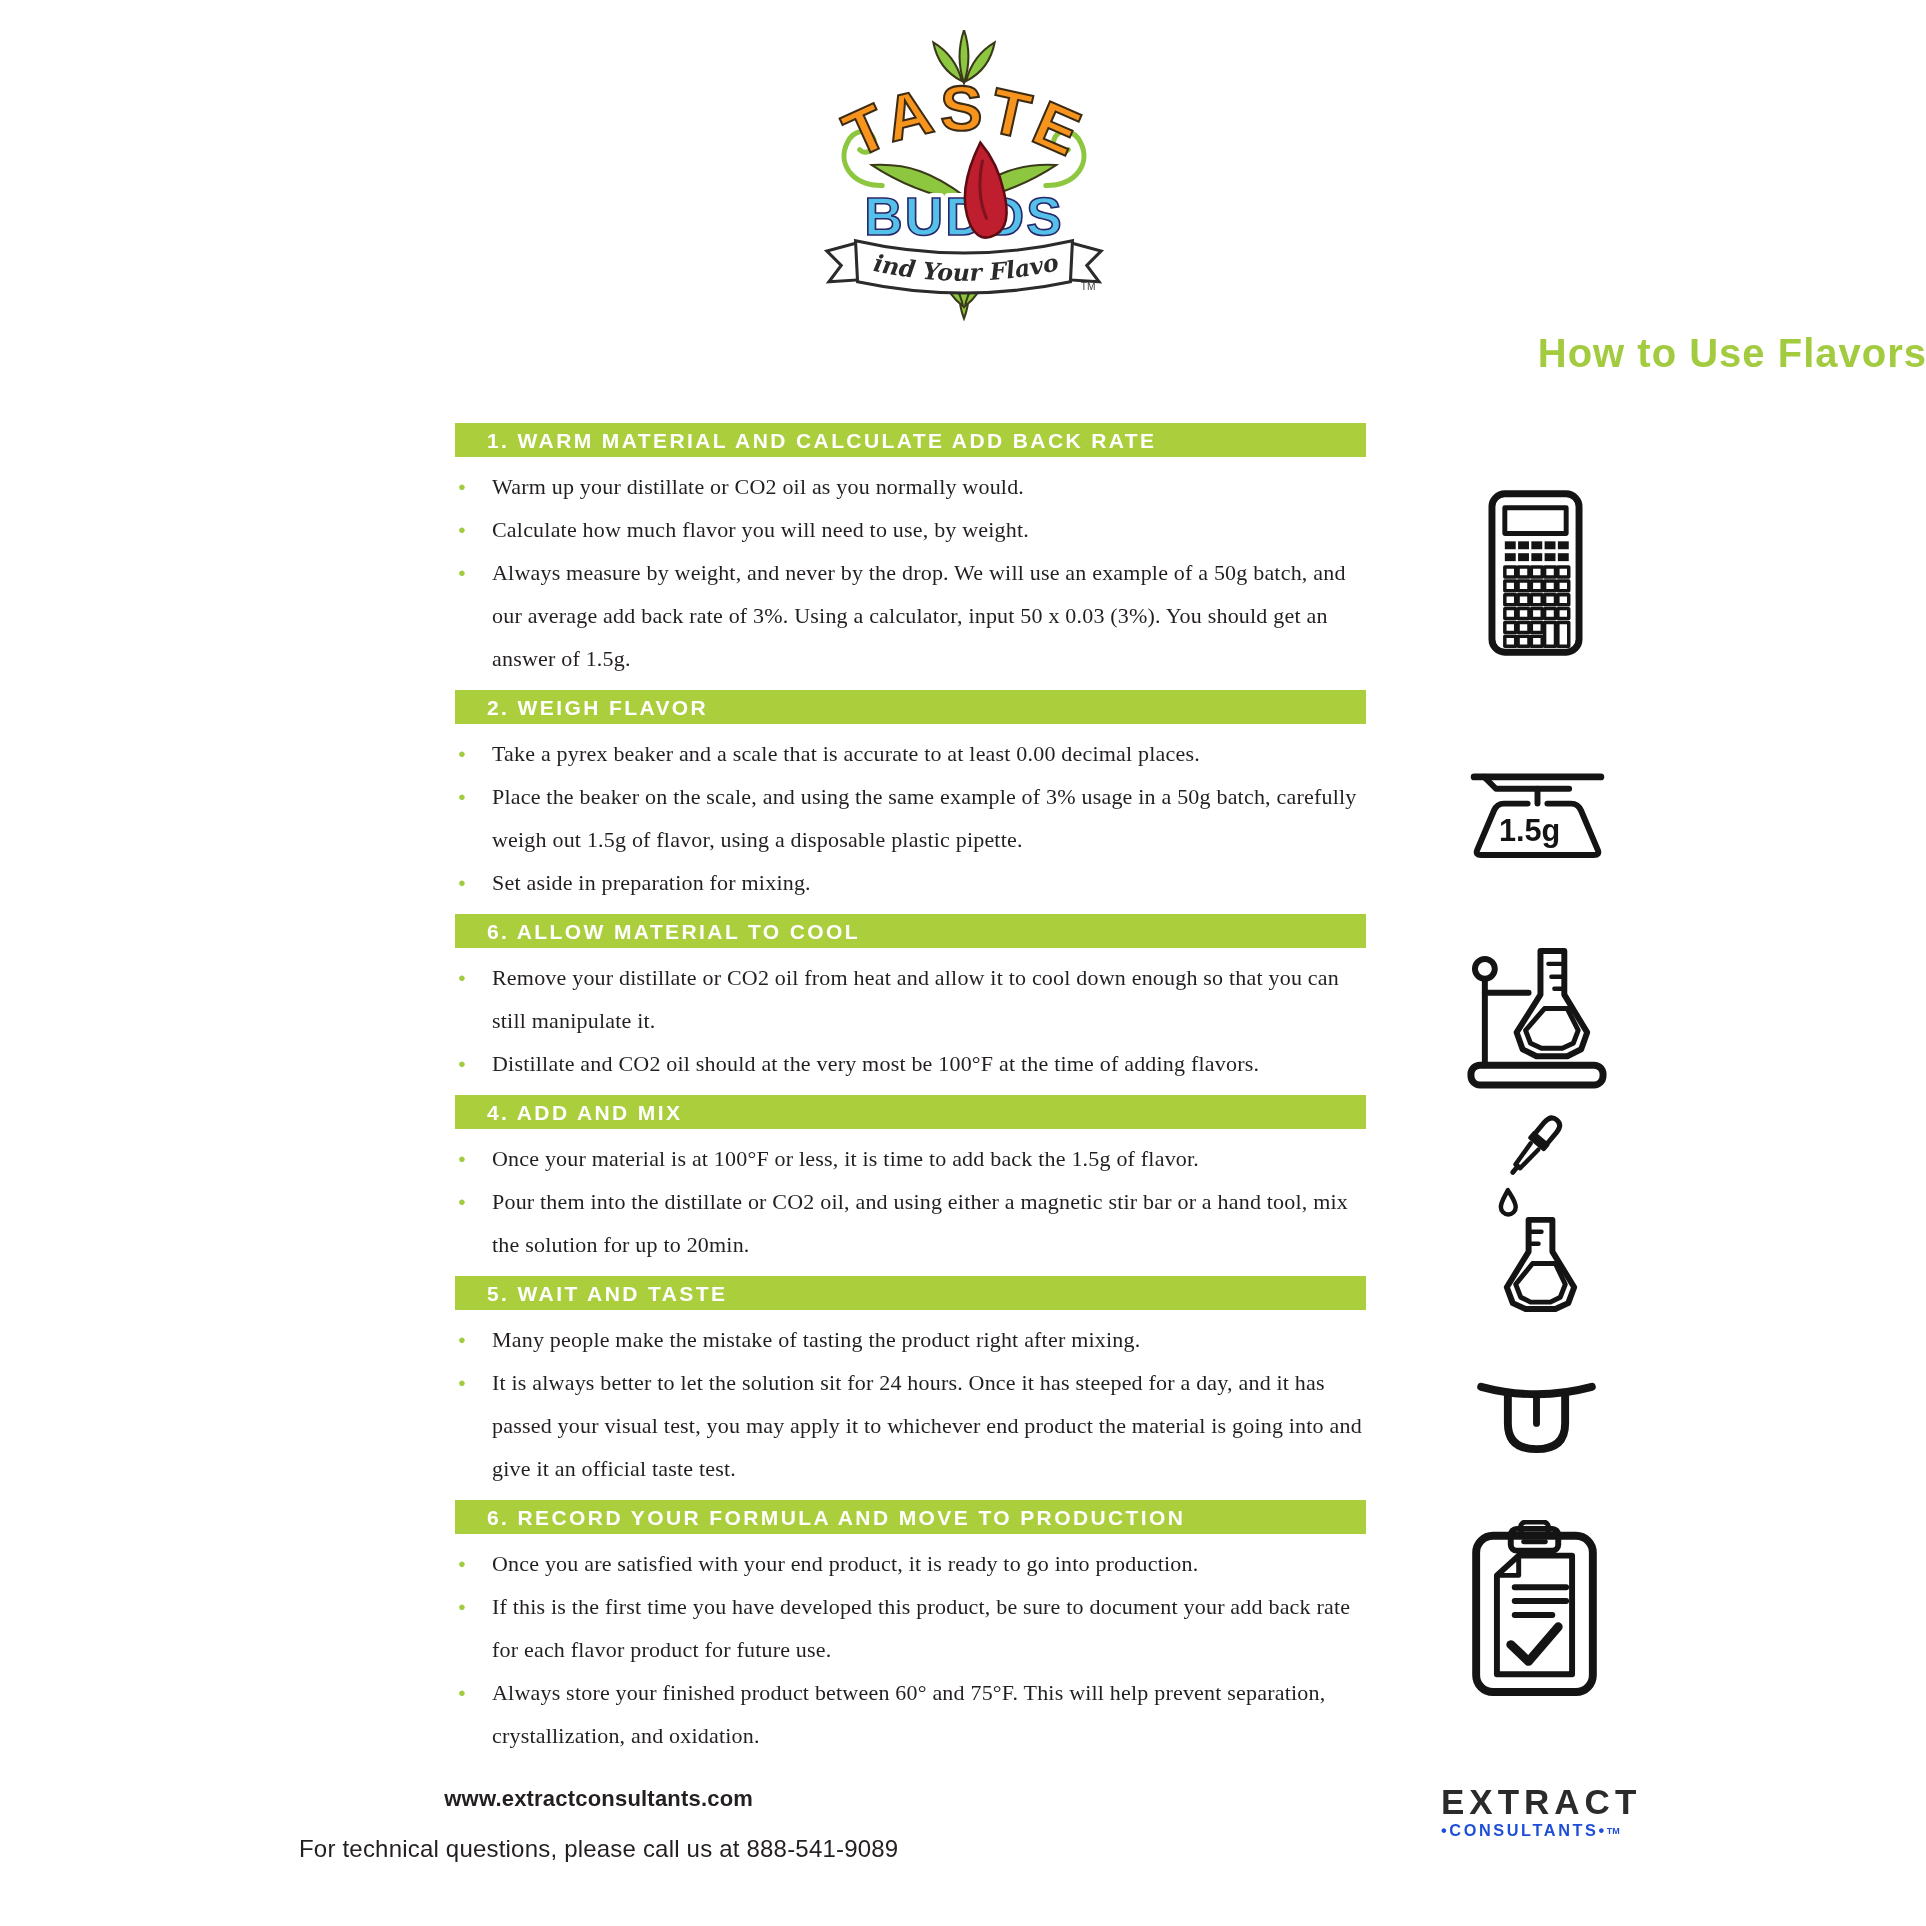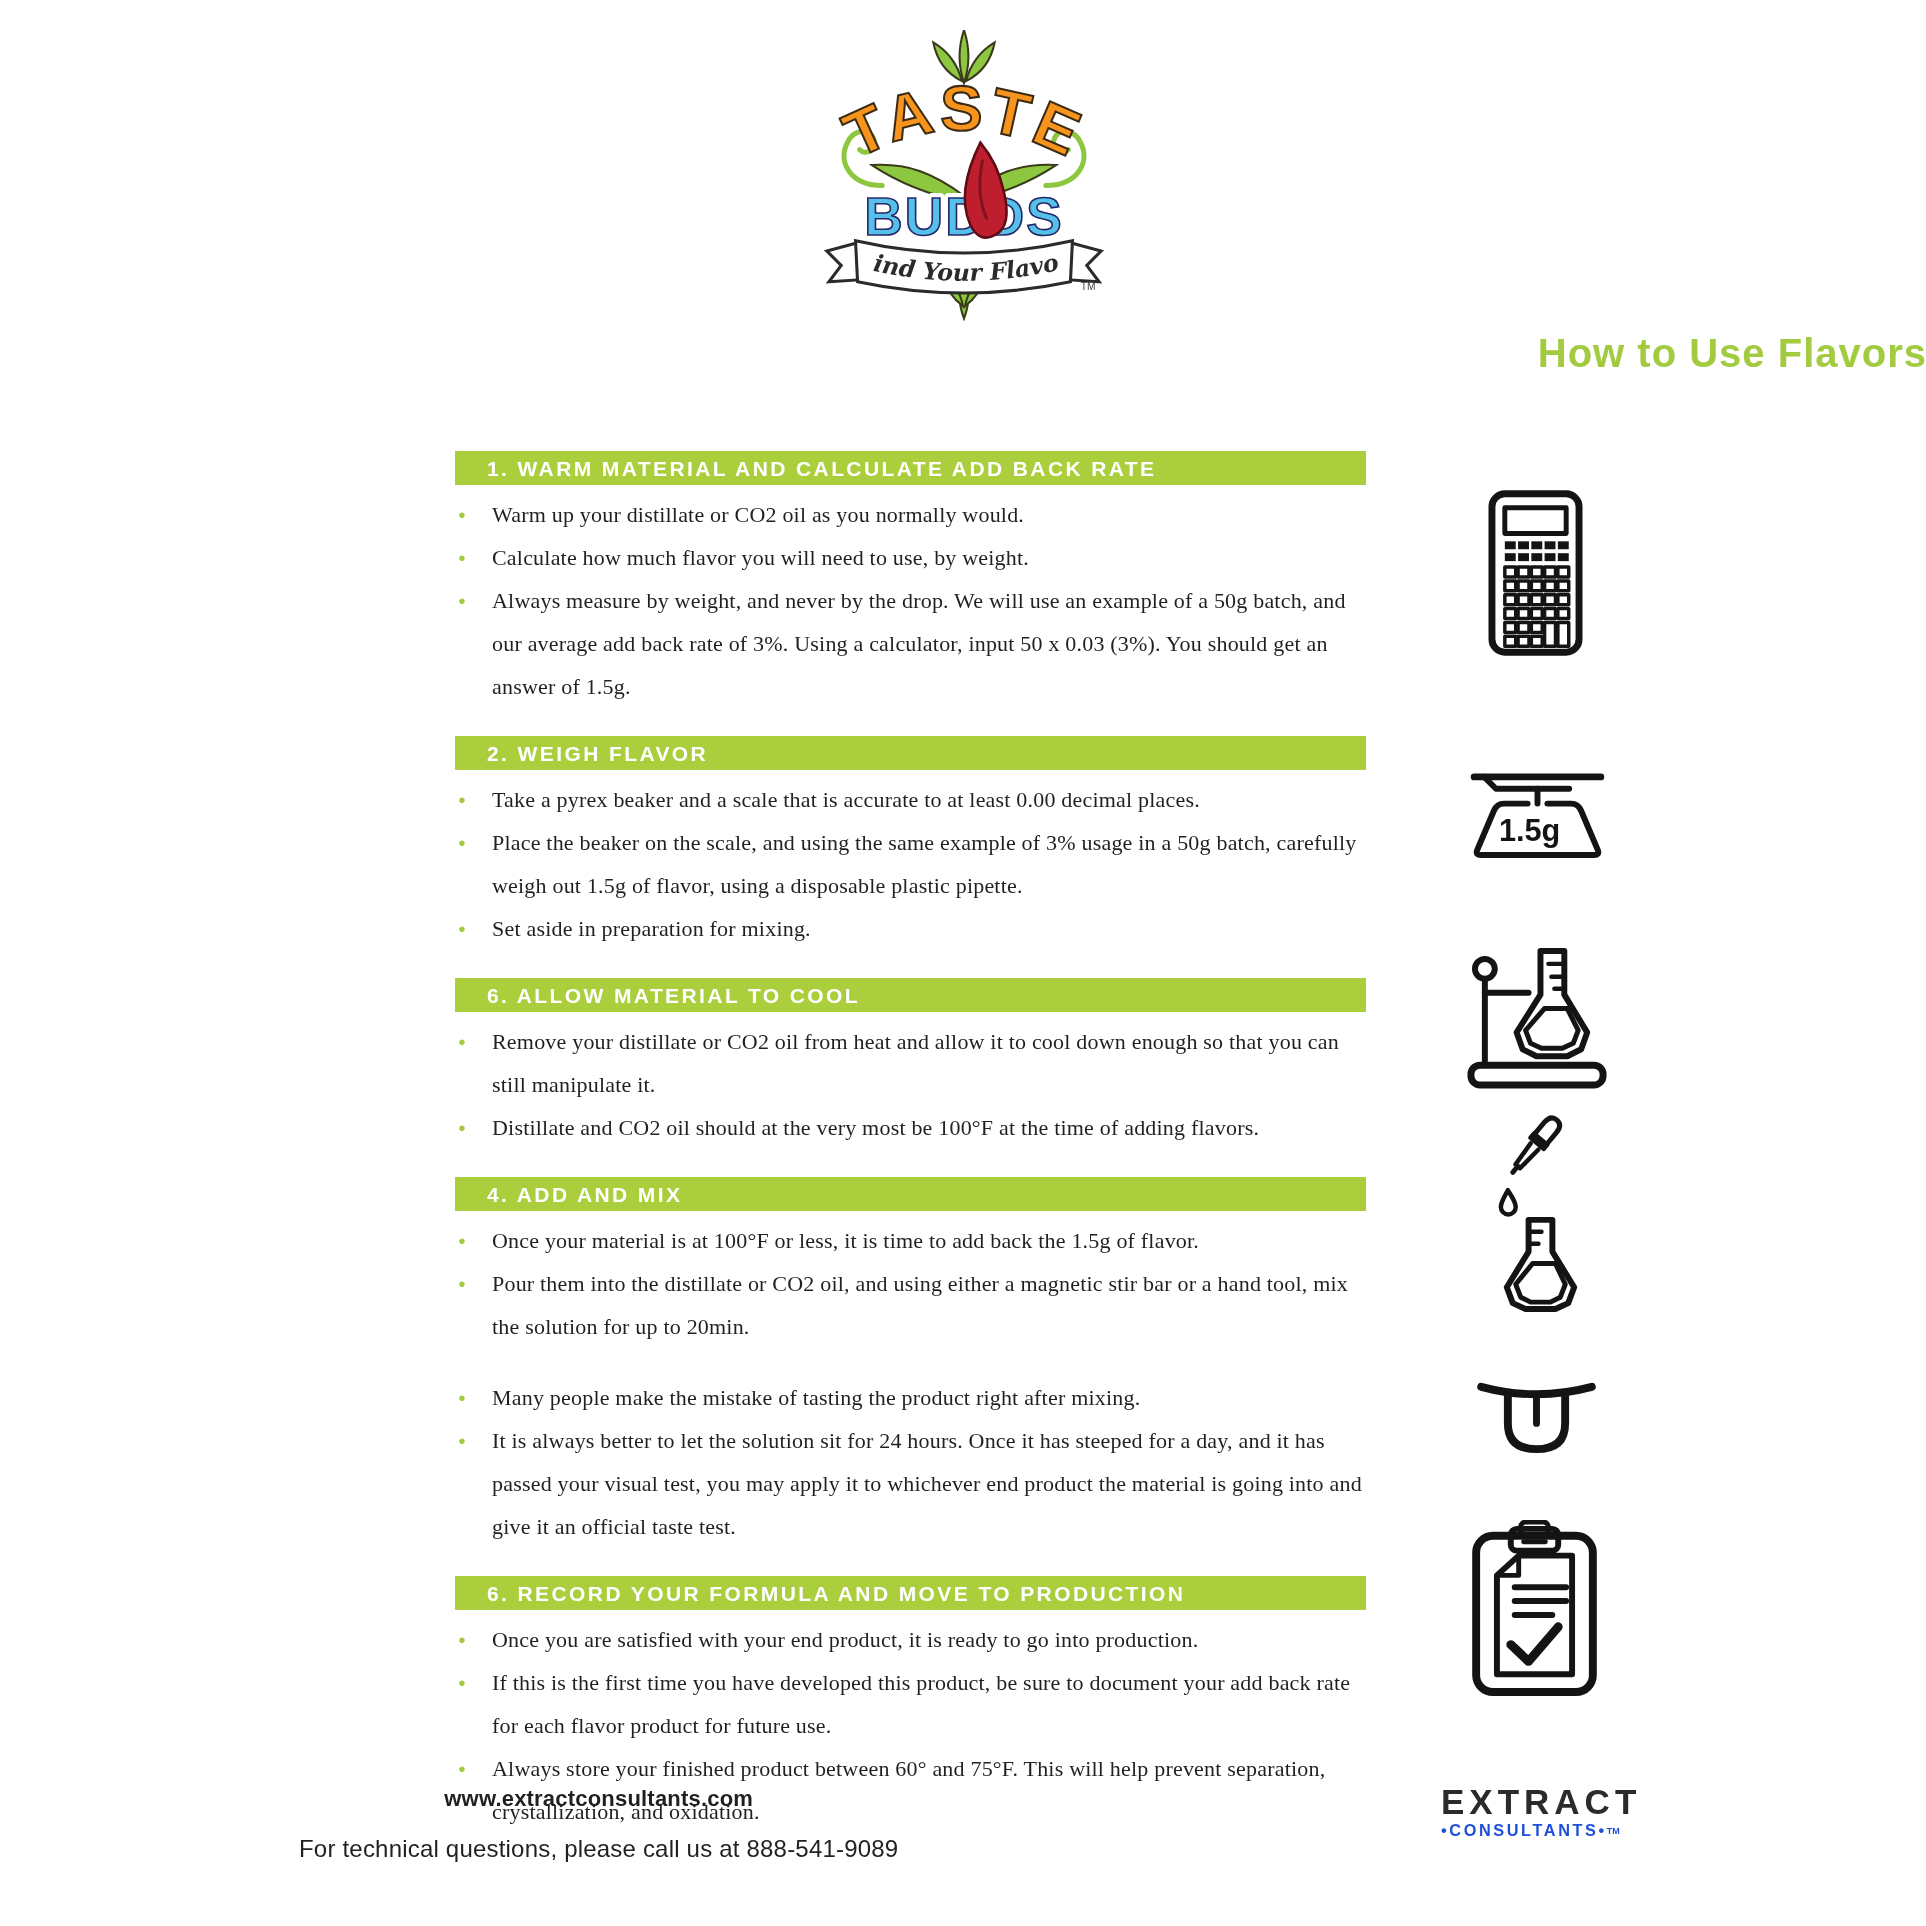--- a/index.html
+++ b/index.html
@@ -8,21 +8,21 @@
 
   
   .logo { position:absolute; top:30px; left:50%; transform:translateX(-50%); width:307px; height:285px; }
 
   
   .title { position:absolute; top:331px; left:0; width:100%; text-align:right;
            font-size:40px; font-weight:bold; letter-spacing:1px; color:#a3cb40; }
 
   
   .content { position:absolute; left:455px; top:423px; width:911px; }
-  section { margin-bottom:6px;margin-top:28px; }
+  section { margin-bottom:6px; }
   .bar { background:#abce3c; color:#ffffff; font-weight:bold; font-size:21px;
          letter-spacing:2.4px; height:34px; line-height:35px; padding-left:32px;
          margin-bottom:8px; white-space:nowrap; }
   ul.bullets { list-style:none; margin:0 0 10px 0; padding:0; }
   ul.bullets li { position:relative; padding-left:37px; font-size:22px; line-height:43px;
                   letter-spacing:0.2px; color:#231f20;font-family:Liberation Serif, serif; }
   ul.bullets li::before { content:"●"; position:absolute; left:3px; top:0;
                           color:#a3cb40; font-size:13px; line-height:43px; }
 
   
@@ -124,20 +124,21 @@
 
     <section>
       <div class="bar">4. ADD AND MIX</div>
       <ul class="bullets">
         <li>Once your material is at 100°F or less, it is time to add back the 1.5g of flavor.</li>
         <li>Pour them into the distillate or CO2 oil, and using either a magnetic stir bar or a hand tool, mix the solution for up to 20min.</li>
       </ul>
     </section>
 
     <section>
+      <div class="bar">5. WAIT AND TASTE</div>
       <ul class="bullets">
         <li>Many people make the mistake of tasting the product right after mixing.</li>
         <li>It is always better to let the solution sit for 24 hours. Once it has steeped for a day, and it has passed your visual test, you may apply it to whichever end product the material is going into and give it an official taste test.</li>
       </ul>
     </section>
 
     <section>
       <div class="bar">6. RECORD YOUR FORMULA AND MOVE TO PRODUCTION</div>
       <ul class="bullets">
         <li>Once you are satisfied with your end product, it is ready to go into production.</li>

